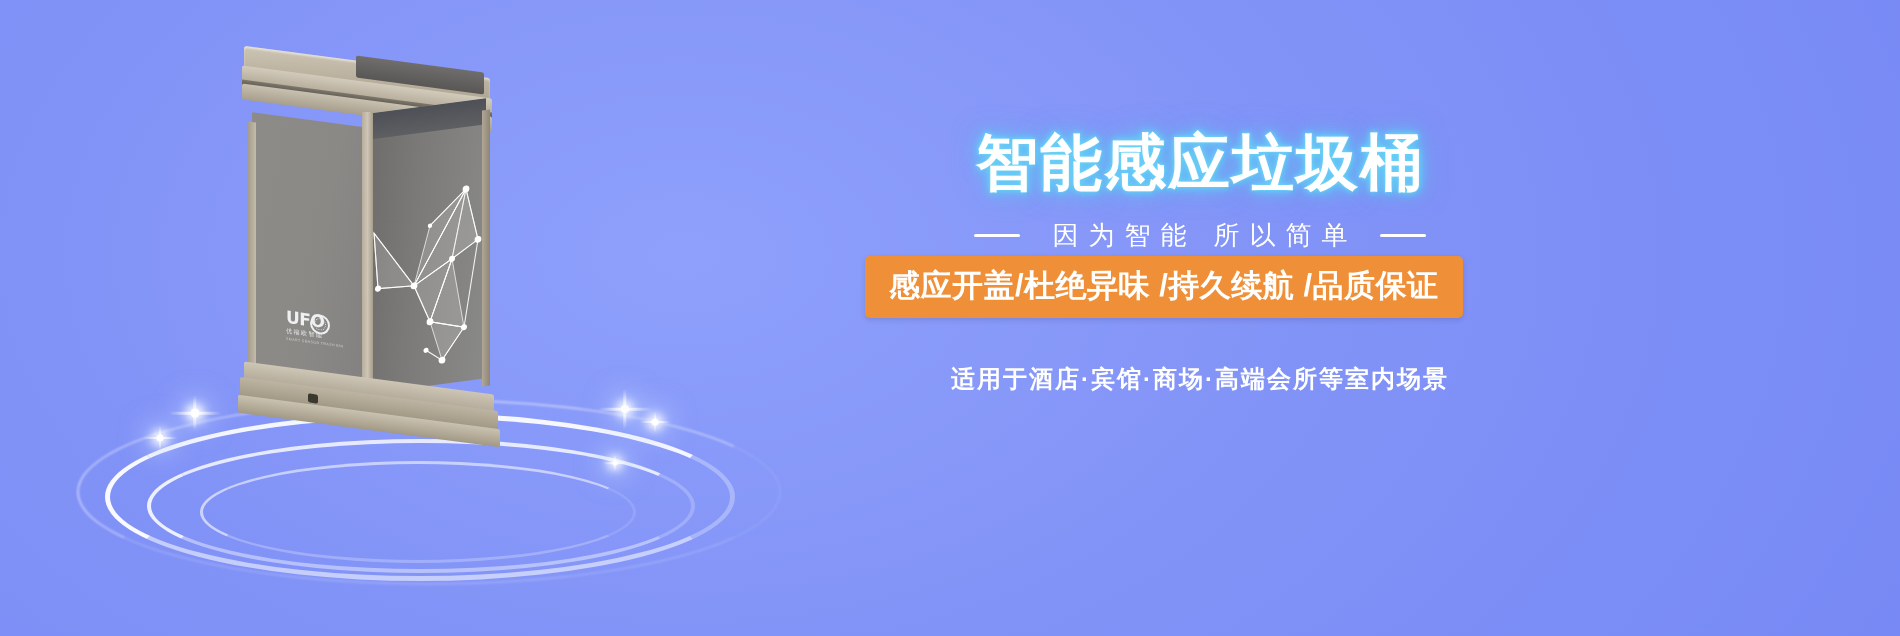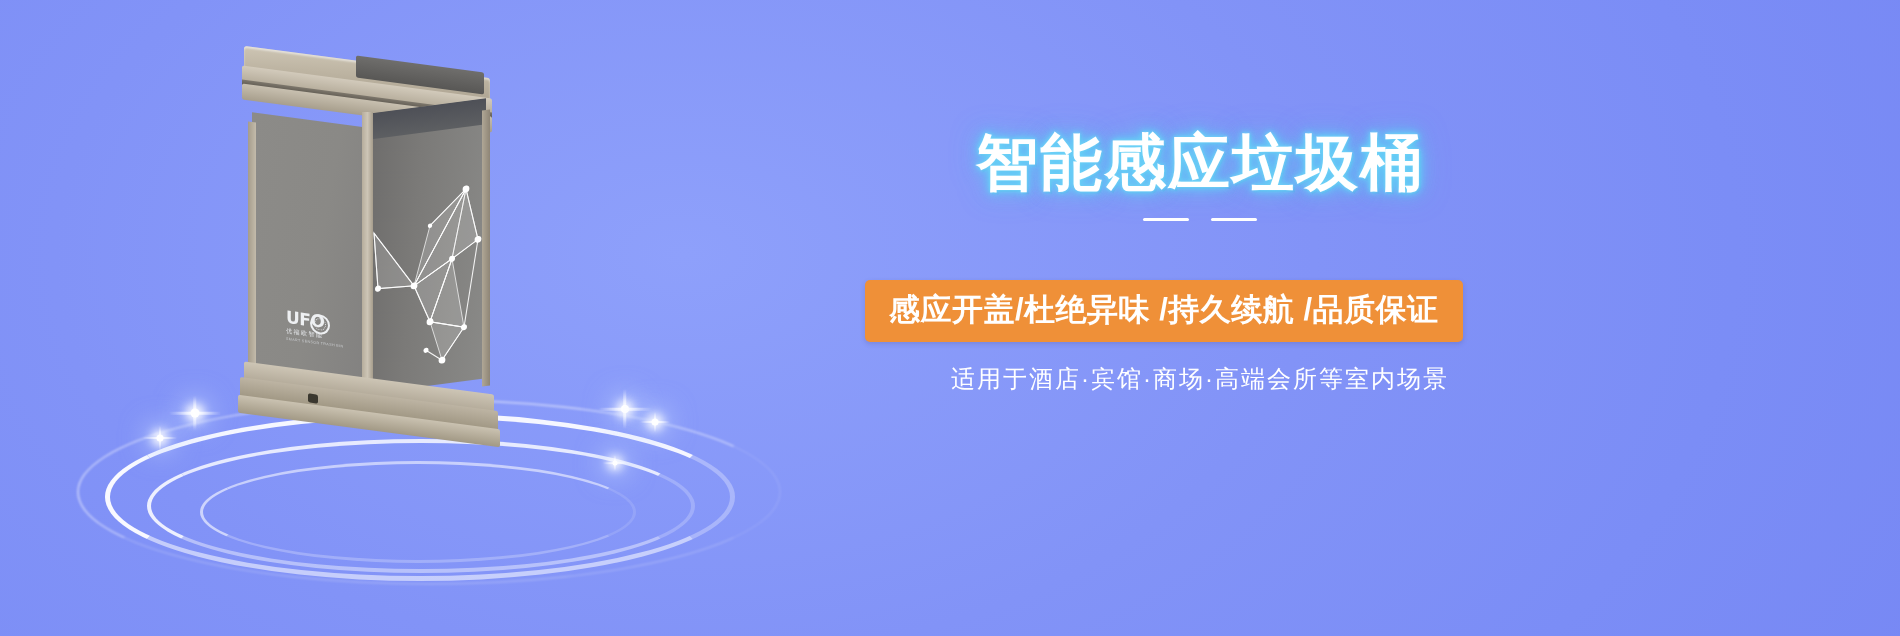--- a/index.html
+++ b/index.html
@@ -182,34 +182,34 @@
   }
   .subline .dash{
     width:46px;height:3px;background:#ffffff;border-radius:2px;flex:0 0 auto;
   }
   .subtitle{
     font-size:26px;line-height:34px;color:#ffffff;letter-spacing:10px;
     white-space:nowrap;font-weight:400;text-indent:10px;
   }
 
   .featurebar{
-    position:absolute;left:-15px;top:280px;
+    position:absolute;left:-15px;top:256px;
     background:#ef9038;border-radius:5px;
     padding:11px 24px 13px 24px;
     box-shadow:0 2px 5px rgba(60,60,110,.20);
   }
   .featurebar .txt{
     font-size:31px;line-height:38px;color:#ffffff;font-weight:700;
     letter-spacing:.5px;white-space:nowrap;
   }
 
   .scenes{
     position:absolute;left:0;top:362px;width:640px;text-align:center;
     font-size:24px;line-height:34px;color:#ffffff;letter-spacing:2px;
-    white-space:nowrap;font-weight:400;
+    white-space:nowrap;font-weight:700;
   }
 </style>
 </head>
 <body>
 
 <div class="banner">
 
   <div class="scene">
 
     <div class="ripples">
@@ -308,20 +308,21 @@
       <div class="sensor"></div>
     </div>
   </div>
 
   <div class="copy">
 
     <div class="title">智能感应垃圾桶</div>
 
     <div class="subline">
       <span class="dash"></span>
+      <span class="subtitle">因为智能  所以简单</span>
       <span class="dash"></span>
     </div>
 
     <div class="featurebar">
       <div class="txt">感应开盖/杜绝异味 /持久续航 /品质保证</div>
     </div>
 
     <div class="scenes">适用于酒店·宾馆·商场·高端会所等室内场景</div>
   </div>
 

